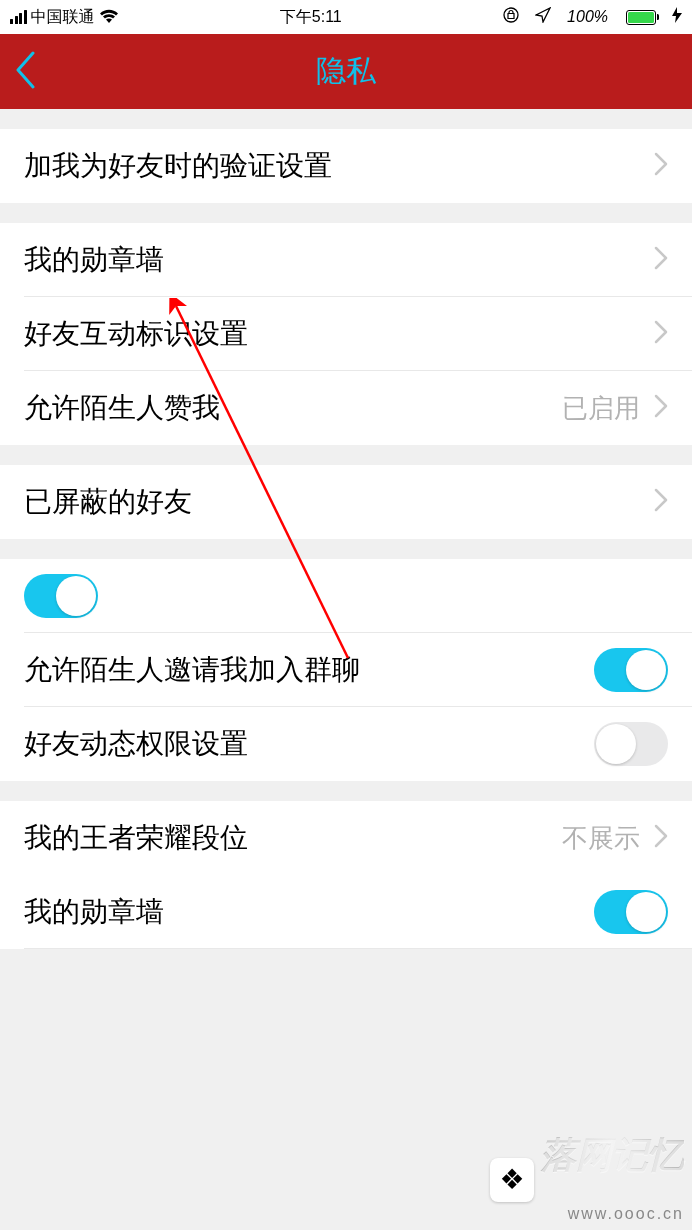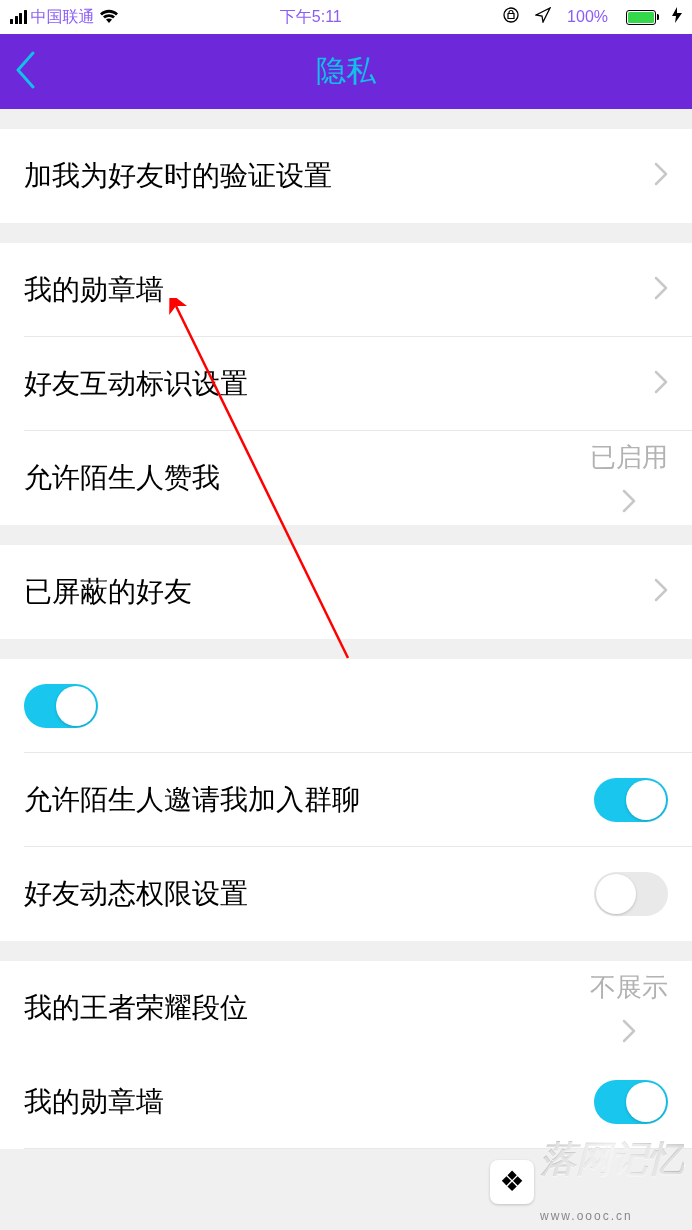--- a/index.html
+++ b/index.html
@@ -17,31 +17,32 @@
     }
     .status-bar {
       height: 34px;
       background: #fff;
       display: flex;
       align-items: center;
       justify-content: space-between;
       padding: 0 10px;
       font-size: 16px;
       font-weight: 500;
-      color: #8b5cf6;
+      color: #000000;
     }
     .status-left {
       display: flex;
       align-items: center;
       gap: 4px;
     }
     .status-right {
       display: flex;
       align-items: center;
       gap: 16px;
+      font-style: italic;
     }
     .signal-bars {
       display: flex;
       align-items: flex-end;
       gap: 1.5px;
       height: 14px;
     }
     .signal-bars span {
       width: 3px;
       background: #000;
@@ -74,21 +75,21 @@
       border-radius: 0 1.5px 1.5px 0;
     }
     .battery-fill {
       position: absolute;
       inset: 1px;
       background: #35d74b;
       border-radius: 1.5px;
     }
     .nav-bar {
       height: 75px;
-      background: #6d28d9;
+      background: #b91c1c;
       display: flex;
       align-items: center;
       justify-content: center;
       position: relative;
     }
     .back-btn {
       position: absolute;
       left: 14px;
       top: 50%;
       transform: translateY(-50%);
@@ -97,21 +98,21 @@
       font-size: 30px;
       color: #10c0e9;
       font-weight: 400;
     }
     .section-gap {
       height: 20px;
       background: #f0f0f0;
     }
     .list-item {
       background: #fff;
-      height: 94px;
+      height: 74px;
       display: flex;
       align-items: center;
       justify-content: space-between;
       padding: 0 24px;
     }
     .list-item.with-sep {
       position: relative;
     }
     .list-item.with-sep::after {
       content: '';
@@ -124,21 +125,20 @@
     }
     .item-label {
       font-size: 28px;
       color: #000;
       font-weight: 400;
     }
     .item-right {
       display: flex;
       align-items: center;
       gap: 14px;
-      flex-direction: column;
     }
     .item-value {
       font-size: 26px;
       color: #b2b2b2;
     }
     .chevron {
       color: #c8c8c8;
     }
     .toggle {
       width: 74px;
@@ -205,23 +205,24 @@
       font-size: 36px;
       font-weight: bold;
       font-style: italic;
       background: linear-gradient(90deg, #b8b8b8 0%, #e8e8e8 50%, #b8b8b8 100%);
       -webkit-background-clip: text;
       background-clip: text;
       color: transparent;
       text-shadow: 0 1px 0 rgba(255,255,255,0.5);
     }
     .watermark-sub {
-      font-size: 12px;
+      font-size: 16px;
       color: #888;
       letter-spacing: 2px;
+      text-align: right;
     }
   </style>
 </head>
 <body>
 
 <div class="status-bar">
   <div class="status-left">
     <div class="signal-bars">
       <span></span>
         <span></span>

